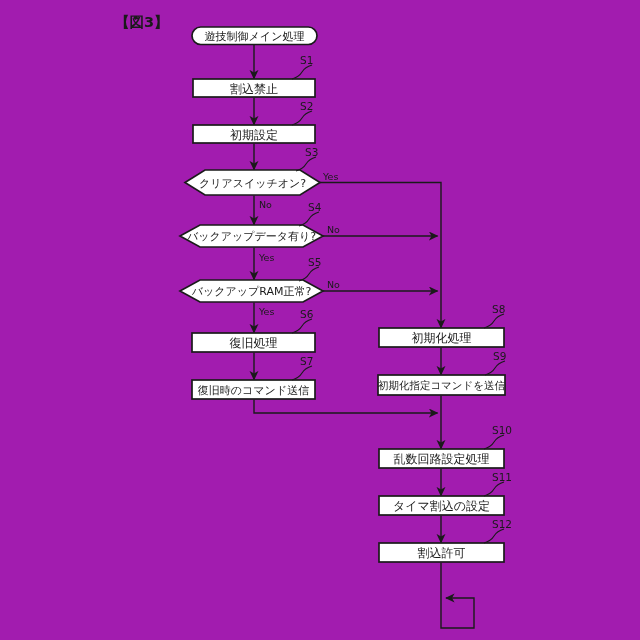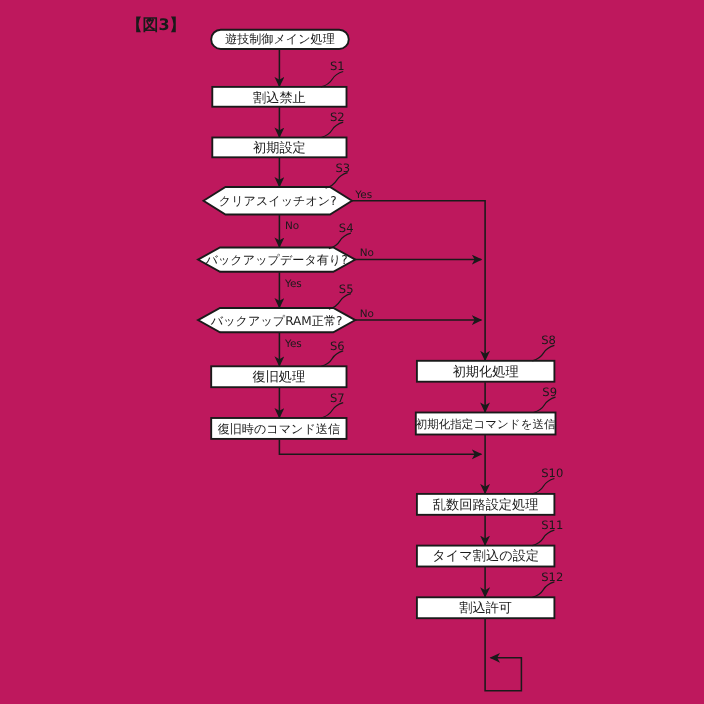--- a/index.html
+++ b/index.html
@@ -5,21 +5,21 @@
   html, body {
     margin: 0;
     padding: 0;
     background: #ffffff;
     font-family: "DejaVu Sans", "Liberation Sans", sans-serif;
   }
   .page {
     position: relative;
     width: 640px;
     height: 640px;
-    background: #be185d;
+    background: #a21caf;
     overflow: hidden;
   }
   svg { display: block; }
   .shape {
     fill: #ffffff;
     stroke: #1a1a1a;
     stroke-width: 1.7;
   }
   .edge {
     fill: none;

